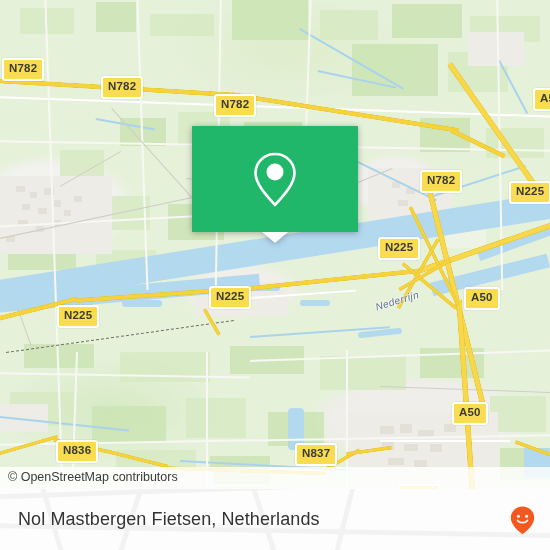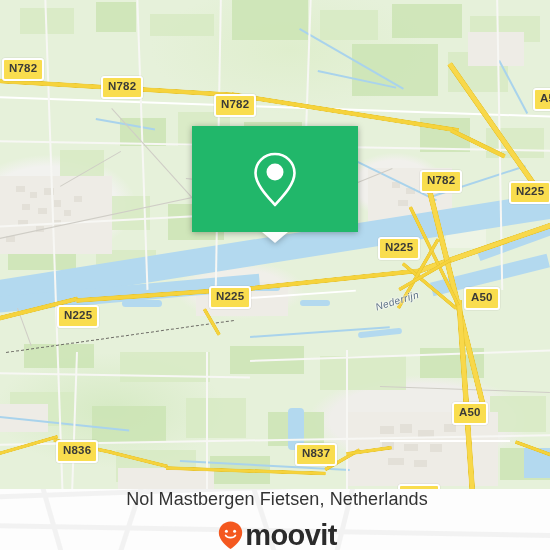--- a/index.html
+++ b/index.html
@@ -124,21 +124,21 @@
   .footer {
     position: absolute; left: 0; top: 489px; width: 550px; height: 61px;
     background: #fdfdfd; overflow: hidden;
   }
   .footer-wm { position: absolute; inset: 0; opacity: .055; }
   .footer-wm .wl {
     position: absolute; background: #4a4a4a; height: 5px; transform-origin: 0 0;
   }
   .footer-inner {
     position: absolute; inset: 0; display: flex; align-items: center;
-    justify-content: space-between; padding: 0 14px 0 18px; flex-direction: column;
+    justify-content: space-between; padding: 0 14px 0 18px;
   }
   .footer-title { font-size: 18px; color: #333333; letter-spacing: .1px; }
   .brand { display: flex; align-items: center; gap: 1px; }
   .brand-pin { position: relative; width: 27px; height: 30px; }
   .brand-word { font-size: 29px; font-weight: bold; color: #2b2b2b; letter-spacing: -.6px; line-height: 1; }
 </style>
 </head>
 <body>
 
 <div id="root">
@@ -312,20 +312,21 @@
         <div class="shield" style="left: 209px; top: 286px;">N225</div>
         <div class="shield" style="left: 57px; top: 305px;">N225</div>
         <div class="shield" style="left: 464px; top: 287px;">A50</div>
         <div class="shield" style="left: 452px; top: 402px;">A50</div>
         <div class="shield" style="left: 533px; top: 88px;">A50</div>
         <div class="shield" style="left: 56px; top: 440px;">N836</div>
         <div class="shield" style="left: 295px; top: 443px;">N837</div>
         <div class="shield" style="left: 398px; top: 484px;">N836</div>
       </div>
 
+    <div class="attrib">© OpenStreetMap contributors</div>
   </div>
 
   <div class="card">
     <div class="card-top">
       <svg width="52" height="62" viewBox="0 0 52 62">
         <path d="M26 6 C15 6 6.5 14.5 6.5 25 C6.5 37 20 50 26 57 C32 50 45.5 37 45.5 25 C45.5 14.5 37 6 26 6 Z" fill="none" stroke="#ffffff" stroke-width="2.6" stroke-linejoin="round"></path>
         <circle cx="26" cy="24" r="8.5" fill="#ffffff"></circle>
       </svg>
     </div>
     <div class="card-tip"></div>
@@ -344,18 +345,17 @@
       <div class="footer-title">Nol Mastbergen Fietsen, Netherlands</div>
       <div class="brand">
         <div class="brand-pin">
           <svg width="27" height="30" viewBox="0 0 27 30">
             <path d="M13.5 1.5 C7 1.5 1.8 6.6 1.8 12.9 C1.8 19.6 9.8 26.6 13.5 29 C17.2 26.6 25.2 19.6 25.2 12.9 C25.2 6.6 20 1.5 13.5 1.5 Z" fill="#f4581f"></path>
             <circle cx="9.4" cy="11.2" r="1.5" fill="#ffffff"></circle>
             <circle cx="17.6" cy="11.2" r="1.5" fill="#ffffff"></circle>
             <path d="M8.6 15.4 C10.4 18.4 16.6 18.4 18.4 15.4" fill="none" stroke="#ffffff" stroke-width="1.7" stroke-linecap="round"></path>
           </svg>
         </div>
-        <div class="brand-word">moovit</div>
       </div>
     </div>
   </div>
 
 </div>
 
 </body></html>

